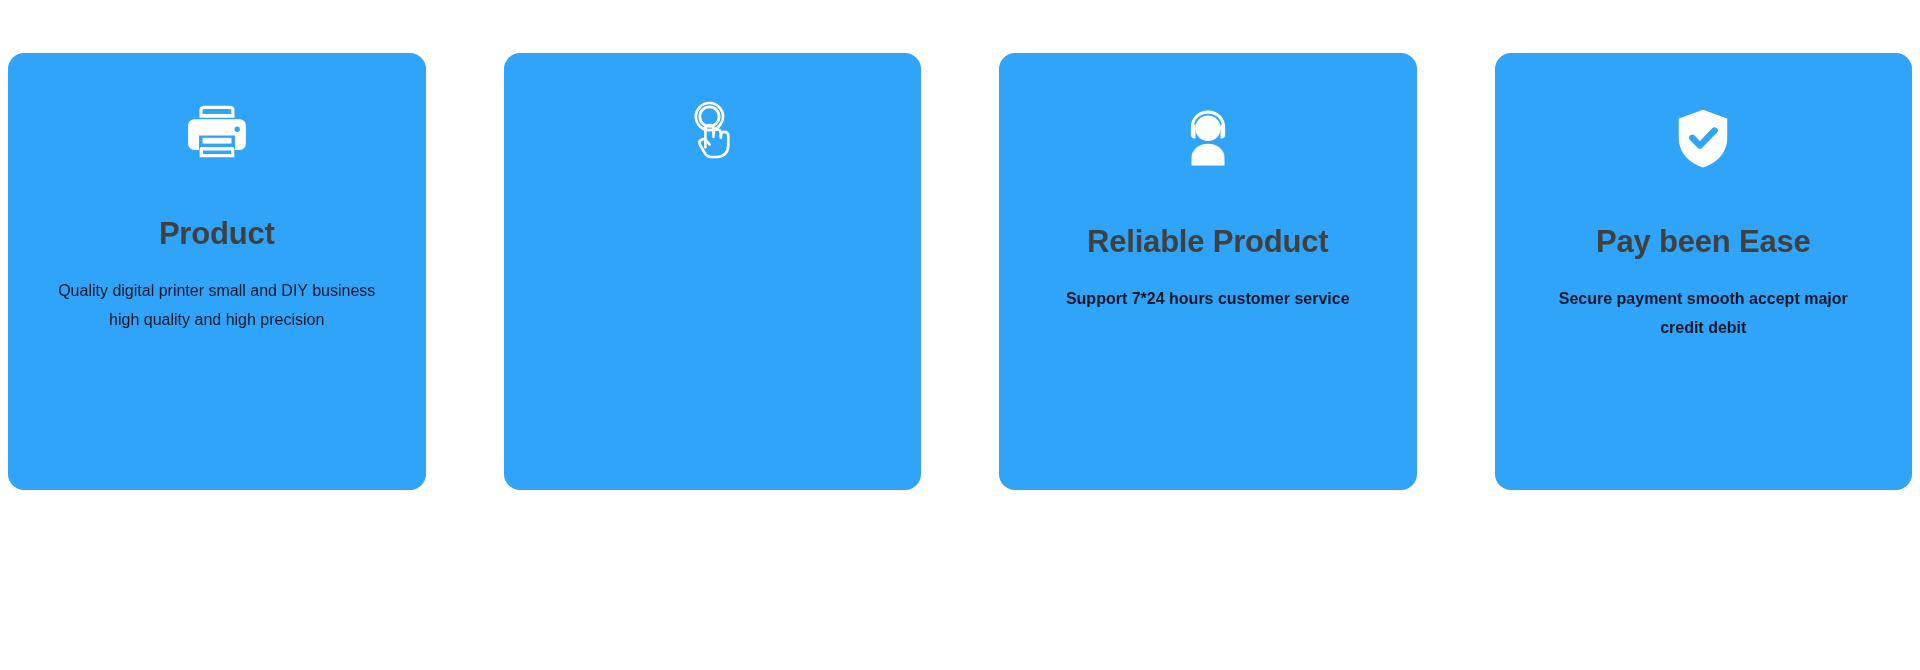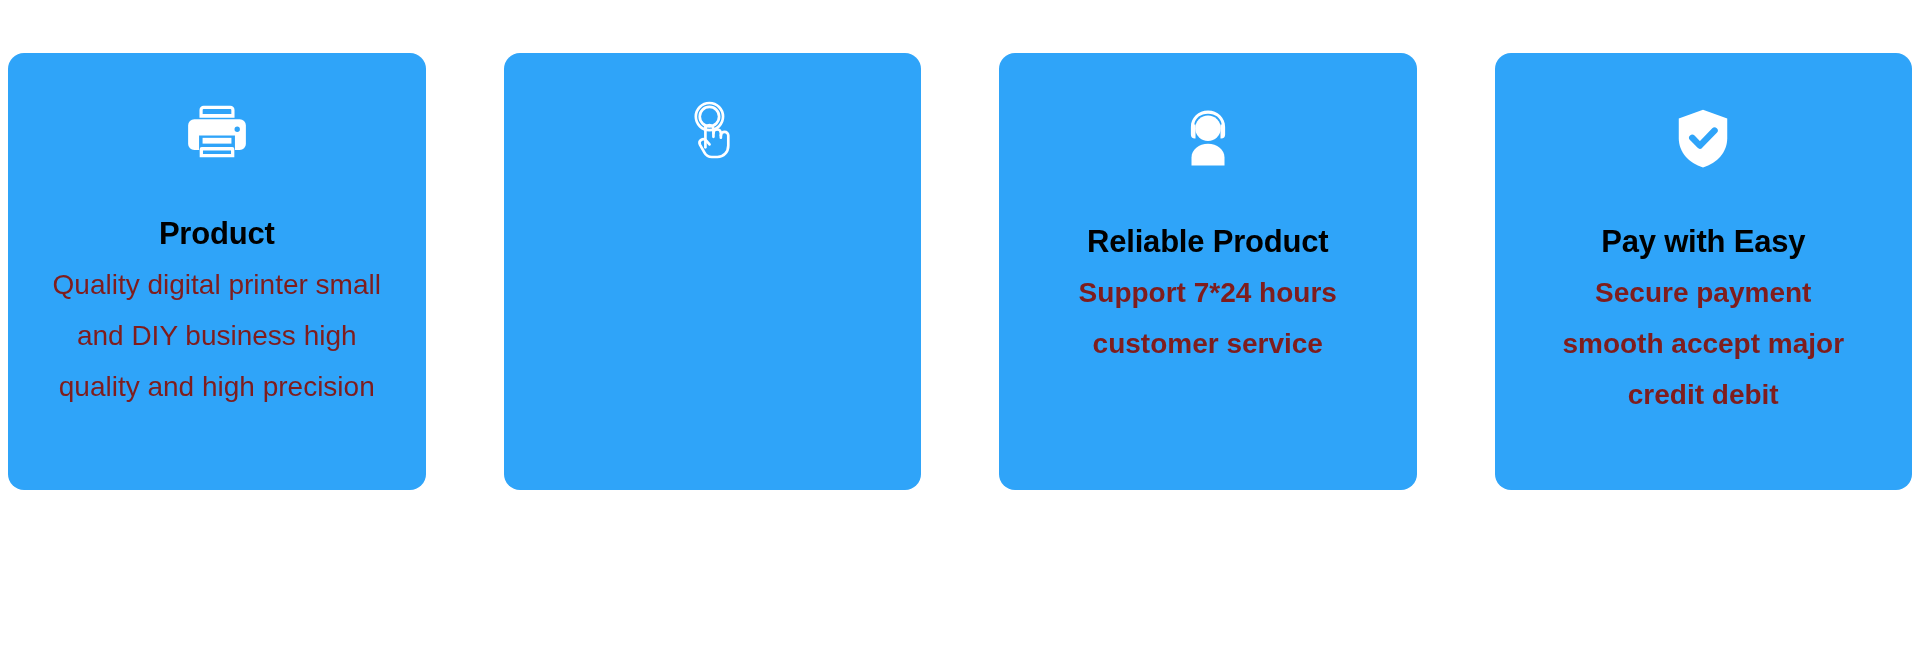--- a/index.html
+++ b/index.html
@@ -46,35 +46,35 @@
     margin-bottom: 8px;
   }
 
   .card-icon svg {
     display: block;
     width: 100%;
     height: 100%;
   }
 
   .card-title {
-    color: #000000;
+    color: #404040;
     font-size: 31px;
     font-weight: bold;
     line-height: 1.2;
     margin-top: 44px;
     letter-spacing: -0.2px;
     white-space: nowrap;
   }
 
   .card-body {
-    color: #7f1d1d;
-    font-size: 28px;
+    color: #0f172a;
+    font-size: 16px;
     font-weight: normal;
     line-height: 1.82;
-    margin-top: 8px;
+    margin-top: 24px;
     max-width: 330px;
   }
 
   
   .card-1 .card-icon { margin-top: 2px; }
   .card-2 .card-icon { margin-top: 2px; }
   .card-3 .card-icon { margin-top: 10px; }
   .card-4 .card-icon { margin-top: 10px; }
   .card-3 .card-body,
   .card-4 .card-body { max-width: 310px; font-weight: bold; }
@@ -122,17 +122,17 @@
     <div class="card-body">Support 7*24 hours customer service</div>
   </div>
 
   <div class="feature-card card-4">
     <span class="card-icon">
       <svg viewBox="0 0 64 64" xmlns="http://www.w3.org/2000/svg">
         <path d="M32 4.5 8.5 13.2v19.1C8.5 45.6 18.2 56.6 32 60.5c13.8-3.9 23.5-14.9 23.5-28.2V13.2L32 4.5Z" fill="#ffffff"></path>
         <path d="M21.6 31.8 29 39.4l14.2-14.6" fill="none" stroke="#2fa4f9" stroke-width="6.2" stroke-linecap="round" stroke-linejoin="round"></path>
       </svg>
     </span>
-    <div class="card-title">Pay with Easy</div>
+    <div class="card-title">Pay been Ease</div>
     <div class="card-body">Secure payment smooth accept major credit debit</div>
   </div>
 
 </div>
 
 </body></html>

